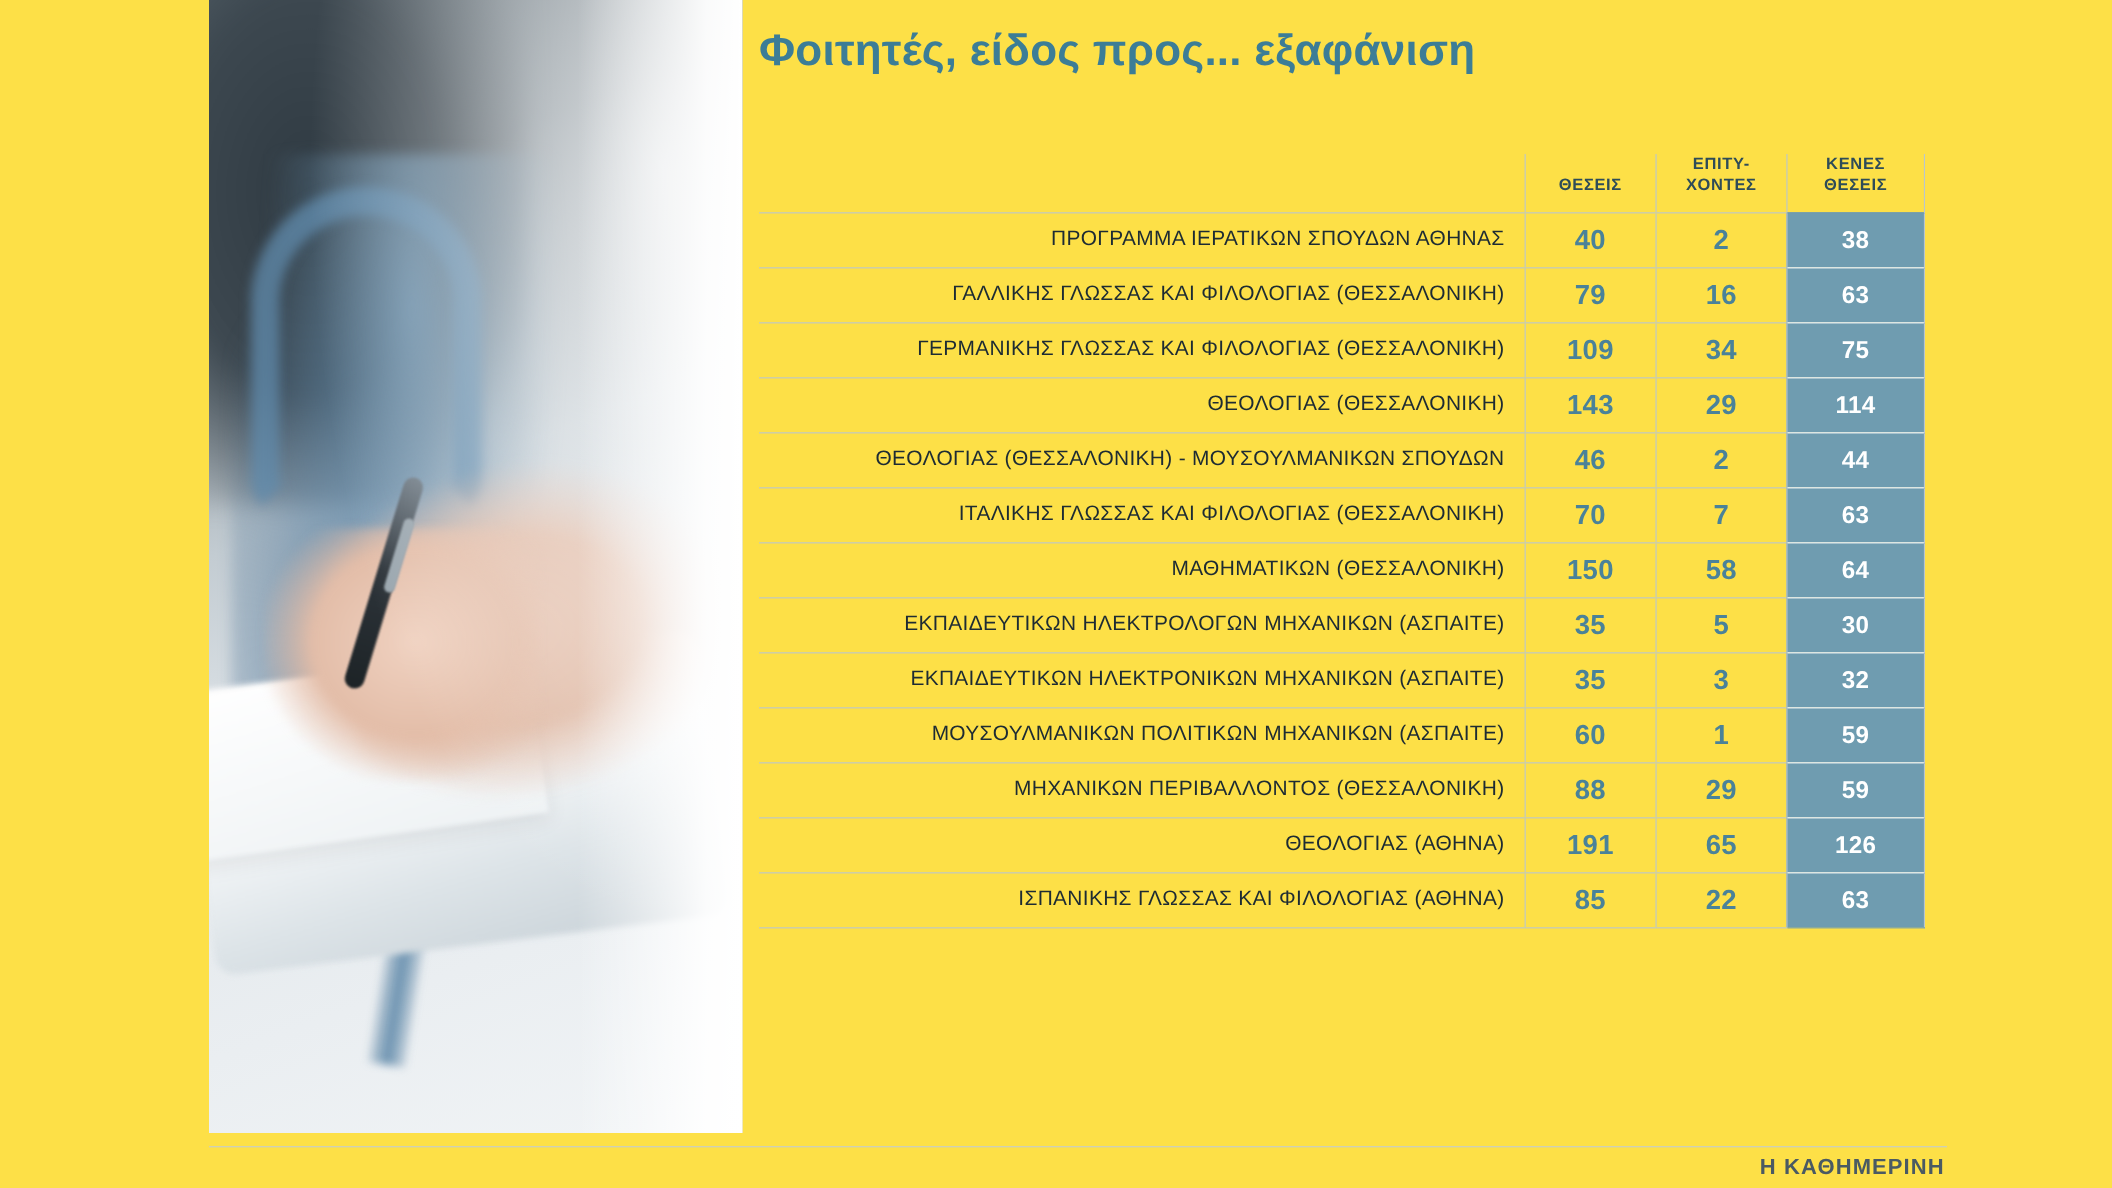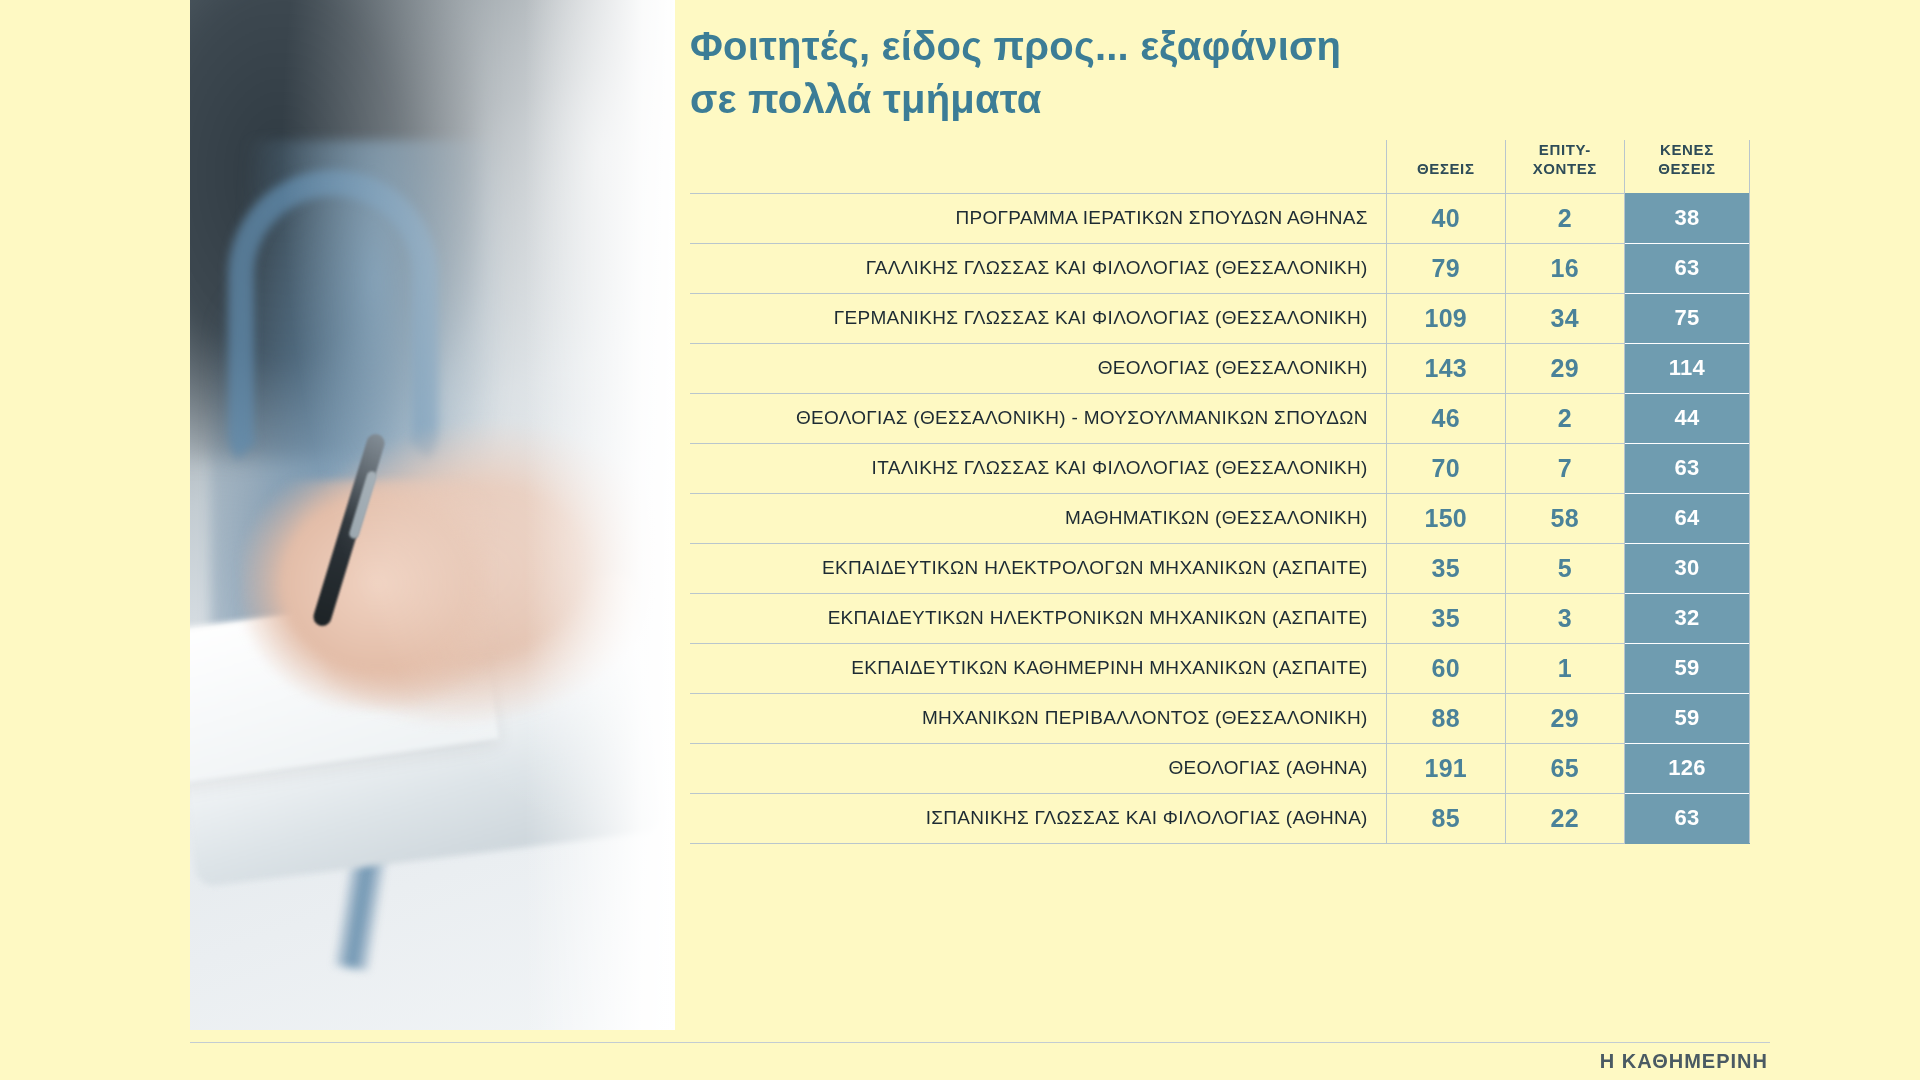--- a/index.html
+++ b/index.html
@@ -11,21 +11,21 @@
     height: 1080px;
     background: #ffffff;
     font-family: "Liberation Sans", sans-serif;
     overflow: hidden;
   }
 
   #page {
     position: relative;
     width: 1920px;
     height: 1080px;
-    background: #fef9c3;
+    background: #fde047;
   }
 
   
   #photo {
     position: absolute;
     left: 190px;
     top: 0;
     width: 485px;
     height: 1030px;
     overflow: hidden;
@@ -259,21 +259,20 @@
     <div class="layer-arm"></div>
     <div class="layer-hand"></div>
     <div class="layer-pen"></div>
     <div class="layer-pen-clip"></div>
     <div class="layer-highlight"></div>
     <div class="layer-fade-right"></div>
   </div>
 
   <div id="title">
     <div>Φοιτητές, είδος προς... εξαφάνιση</div>
-    <div>σε πολλά τμήματα</div>
   </div>
 
   <div id="table-wrap">
     <table>
       <colgroup>
         <col class="c-name">
         <col class="c-pos">
         <col class="c-adm">
         <col class="c-empty">
       </colgroup>
@@ -340,21 +339,21 @@
             <td class="num">5</td>
             <td class="empty">30</td>
           </tr>
           <tr>
             <td class="name">ΕΚΠΑΙΔΕΥΤΙΚΩΝ ΗΛΕΚΤΡΟΝΙΚΩΝ ΜΗΧΑΝΙΚΩΝ (ΑΣΠΑΙΤΕ)</td>
             <td class="num">35</td>
             <td class="num">3</td>
             <td class="empty">32</td>
           </tr>
           <tr>
-            <td class="name">ΕΚΠΑΙΔΕΥΤΙΚΩΝ ΚΑΘΗΜΕΡΙΝΗ ΜΗΧΑΝΙΚΩΝ (ΑΣΠΑΙΤΕ)</td>
+            <td class="name">ΜΟΥΣΟΥΛΜΑΝΙΚΩΝ ΠΟΛΙΤΙΚΩΝ ΜΗΧΑΝΙΚΩΝ (ΑΣΠΑΙΤΕ)</td>
             <td class="num">60</td>
             <td class="num">1</td>
             <td class="empty">59</td>
           </tr>
           <tr>
             <td class="name">ΜΗΧΑΝΙΚΩΝ ΠΕΡΙΒΑΛΛΟΝΤΟΣ (ΘΕΣΣΑΛΟΝΙΚΗ)</td>
             <td class="num">88</td>
             <td class="num">29</td>
             <td class="empty">59</td>
           </tr>

